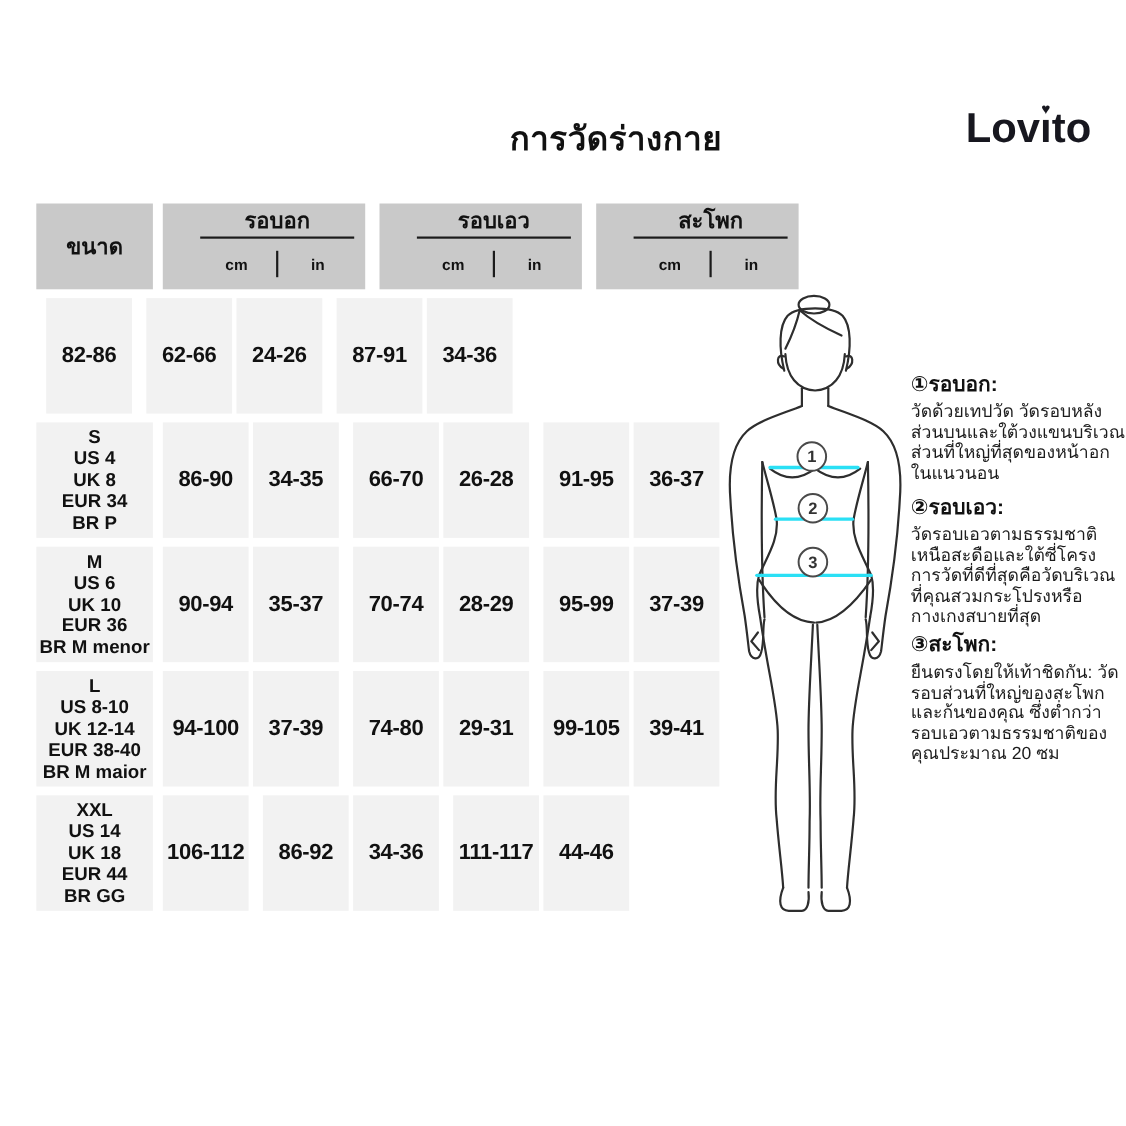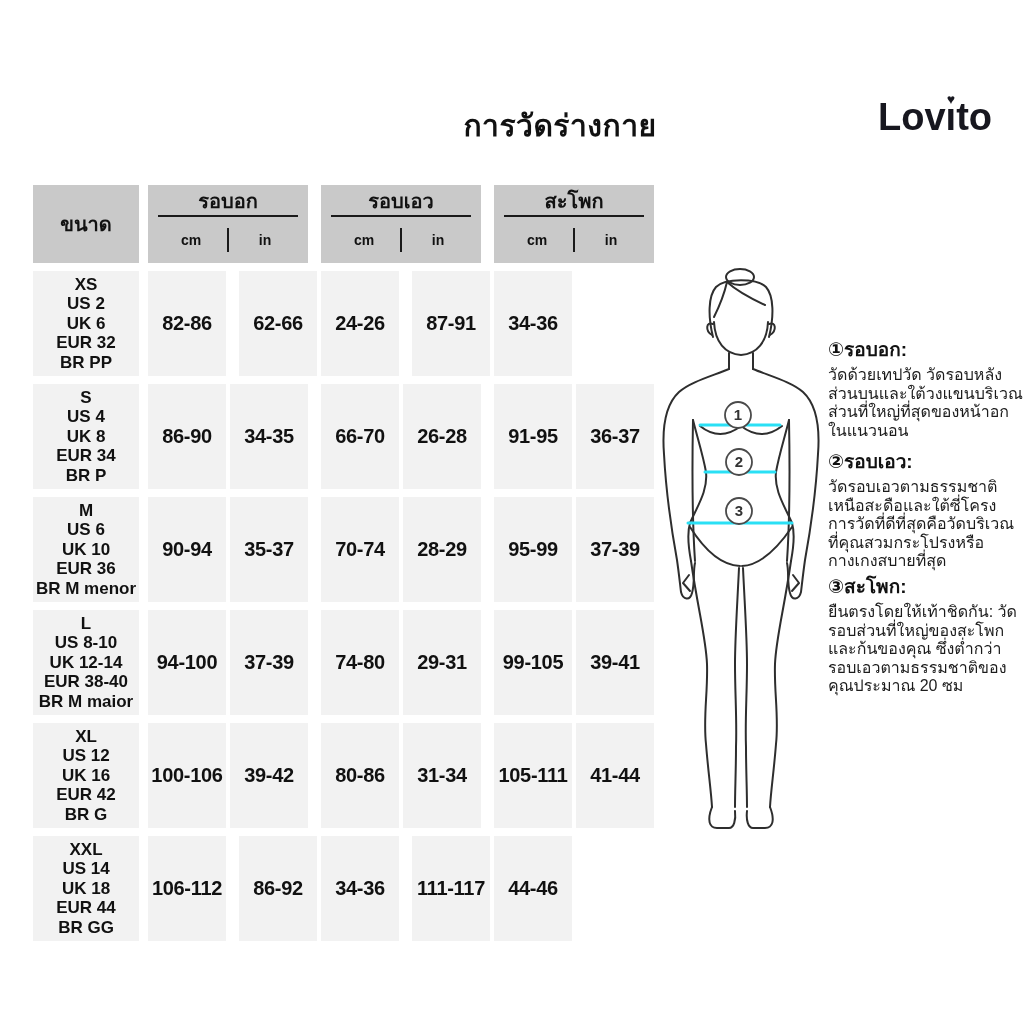--- a/index.html
+++ b/index.html
@@ -22,21 +22,21 @@
     font-size:14px;line-height:14px;color:#17171f;
   }
   
   .table{position:absolute;left:33px;top:185px;}
   .thead,.trow{display:flex;align-items:stretch;}
   .thead{height:78px;}
   .size-h{
     width:106px;background:#c9c9c9;display:flex;align-items:center;justify-content:center;
     font-size:20px;font-weight:700;
   }
-  .grp{width:160px;background:#c9c9c9;display:flex;flex-direction:column;align-items:center;}
+  .grp{width:160px;background:#c9c9c9;display:flex;flex-direction:column;align-items:center;padding-left:24px;}
   .grp-label{font-size:20px;font-weight:700;padding-top:3px;line-height:26px;}
   .grp-rule{width:88%;border-top:2px solid #1a1a1a;margin-top:1px;}
   .grp-units{display:flex;flex:1;width:100%;align-items:center;justify-content:center;}
   .unit{width:72px;text-align:center;font-size:14px;font-weight:700;}
   .vdiv{width:0;height:24px;border-left:2px solid #1a1a1a;}
   .g9{margin-left:9px;}
   .g4{margin-left:4px;}
   .g13{margin-left:13px;}
   .trow{height:105px;margin-top:8px;}
   .cell{background:#f2f2f2;display:flex;align-items:center;justify-content:center;text-align:center;}
@@ -93,25 +93,20 @@
         <div class="grp-rule"></div>
         <div class="grp-units">
           <span class="unit">cm</span>
           <span class="vdiv"></span>
           <span class="unit">in</span>
         </div>
       </div>
     </div>
 
     <div class="trow">
-      <div class="cell size-c">XS
-US 2
-UK 6
-EUR 32
-BR PP</div>
       <div class="cell num g9">82-86</div>
       <div class="cell num g13">62-66</div>
       <div class="cell num g4">24-26</div>
       <div class="cell num g13">87-91</div>
       <div class="cell num g4">34-36</div>
     </div>
     <div class="trow">
       <div class="cell size-c">S
 US 4
 UK 8
@@ -144,33 +139,20 @@
 EUR 38-40
 BR M maior</div>
       <div class="cell num g9">94-100</div>
       <div class="cell num g4">37-39</div>
       <div class="cell num g13">74-80</div>
       <div class="cell num g4">29-31</div>
       <div class="cell num g13">99-105</div>
       <div class="cell num g4">39-41</div>
     </div>
     <div class="trow">
-      <div class="cell size-c">XL
-US 12
-UK 16
-EUR 42
-BR G</div>
-      <div class="cell num g9">100-106</div>
-      <div class="cell num g4">39-42</div>
-      <div class="cell num g13">80-86</div>
-      <div class="cell num g4">31-34</div>
-      <div class="cell num g13">105-111</div>
-      <div class="cell num g4">41-44</div>
-    </div>
-    <div class="trow">
       <div class="cell size-c">XXL
 US 14
 UK 18
 EUR 44
 BR GG</div>
       <div class="cell num g9">106-112</div>
       <div class="cell num g13">86-92</div>
       <div class="cell num g4">34-36</div>
       <div class="cell num g13">111-117</div>
       <div class="cell num g4">44-46</div>

